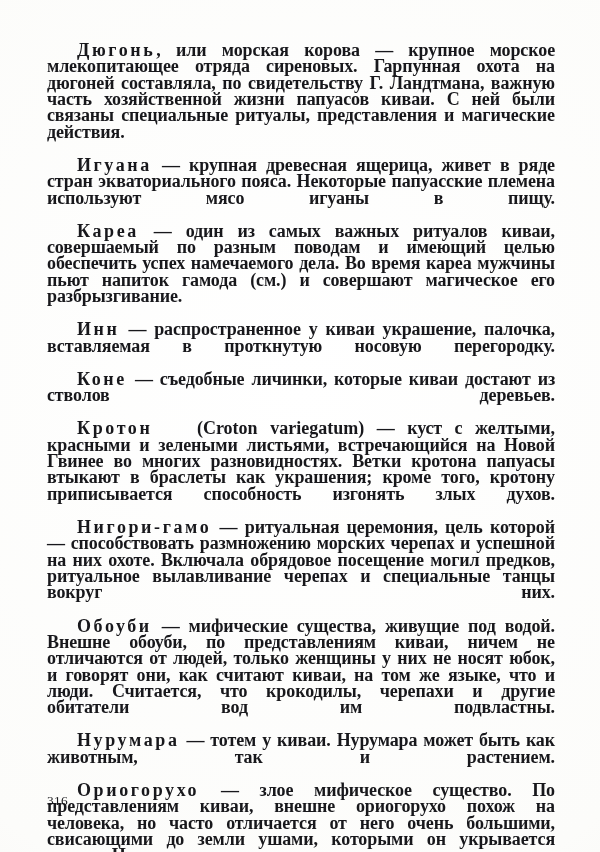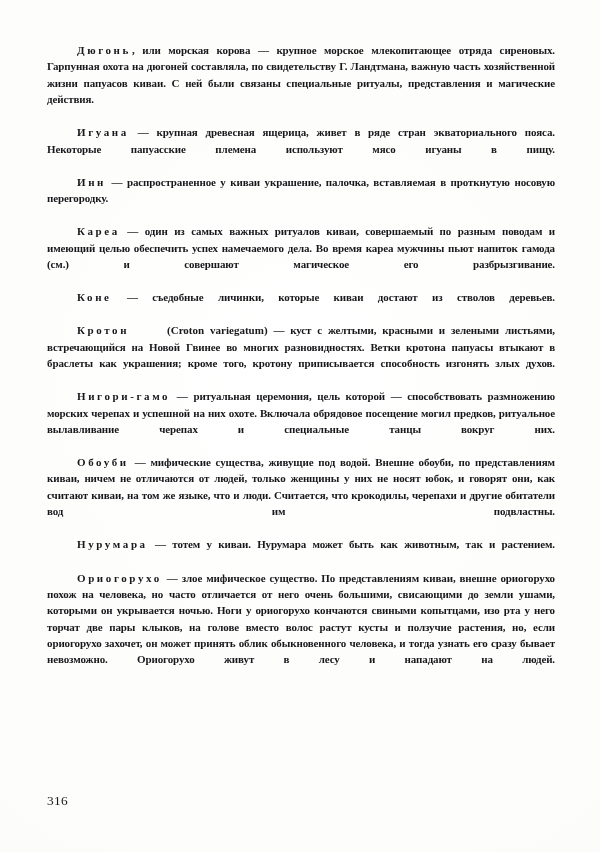--- a/index.html
+++ b/index.html
@@ -39,21 +39,21 @@
     left: 47px;
     top: 42px;
     width: 508px;
   }
 
   .entry {
     margin: 0 0 0.5px 0;
     text-indent: 30px;
     text-align: justify;
     text-justify: inter-word;
-    font-size: 11px;
+    font-size: 18px;
     line-height: 16.35px;
     font-weight: bold;
     letter-spacing: -0.12px;
     word-spacing: 0.4px;
     color: #18181c;
     hyphens: manual;
   }
 
   
   .entry::after {
@@ -88,22 +88,22 @@
 <body>
 
 <div class="paper"></div>
 
 <div class="page">
 
   <div class="text-block" id="entries-container">
 
   <p class="entry"><span class="headword">Дюгонь</span><span class="body">, или морская корова — крупное морское млекопитающее отряда сиреновых. Гарпунная охота на дюгоней составляла, по свидетельству Г. Ландтмана, важную часть хозяйственной жизни папуасов киваи. С ней были связаны специальные ритуалы, представления и магические действия.</span></p>
       <p class="entry"><span class="headword">Игуана</span><span class="body"> — крупная древесная ящерица, живет в ряде стран экваториального пояса. Некоторые папуасские племена используют мясо игуаны в пищу.</span></p>
+      <p class="entry"><span class="headword">Кареа</span><span class="body"> — один из самых важных ритуалов киваи, совершаемый по разным поводам и имеющий целью обеспечить успех намечаемого дела. Во время кареа мужчины пьют напиток гамода (см.) и совершают магическое его разбрызгивание.</span></p>
       <p class="entry"><span class="headword">Инн</span><span class="body"> — распространенное у киваи украшение, палочка, вставляемая в проткнутую носовую перегородку.</span></p>
-      <p class="entry"><span class="headword">Кареа</span><span class="body"> — один из самых важных ритуалов киваи, совершаемый по разным поводам и имеющий целью обеспечить успех намечаемого дела. Во время кареа мужчины пьют напиток гамода (см.) и совершают магическое его разбрызгивание.</span></p>
       <p class="entry"><span class="headword">Коне</span><span class="body"> — съедобные личинки, которые киваи достают из стволов деревьев.</span></p>
       <p class="entry"><span class="headword">Кротон</span> <span class="latin">(Croton variegatum)</span><span class="body"> — куст с желтыми, красными и зелеными листьями, встречающийся на Новой Гвинее во многих разновидностях. Ветки кротона папуасы втыкают в браслеты как украшения; кроме того, кротону приписывается способность изгонять злых духов.</span></p>
       <p class="entry"><span class="headword">Нигори-гамо</span><span class="body"> — ритуальная церемония, цель которой — способствовать размножению морских черепах и успешной на них охоте. Включала обрядовое посещение могил предков, ритуальное вылавливание черепах и специальные танцы вокруг них.</span></p>
       <p class="entry"><span class="headword">Обоуби</span><span class="body"> — мифические существа, живущие под водой. Внешне обоуби, по представлениям киваи, ничем не отличаются от людей, только женщины у них не носят юбок, и говорят они, как считают киваи, на том же языке, что и люди. Считается, что крокодилы, черепахи и другие обитатели вод им подвластны.</span></p>
       <p class="entry"><span class="headword">Нурумара</span><span class="body"> — тотем у киваи. Нурумара может быть как животным, так и растением.</span></p>
       <p class="entry"><span class="headword">Ориогорухо</span><span class="body"> — злое мифическое существо. По представлениям киваи, внешне ориогорухо похож на человека, но часто отличается от него очень большими, свисающими до земли ушами, которыми он укрывается ночью. Ноги у ориогорухо кончаются свиными копытцами, изо рта у него торчат две пары клыков, на голове вместо волос растут кусты и ползучие растения, но, если ориогорухо захочет, он может принять облик обыкновенного человека, и тогда узнать его сразу бывает невозможно. Ориогорухо живут в лесу и нападают на людей.</span></p>
     </div>
 
   <div class="page-number">316</div>
 

